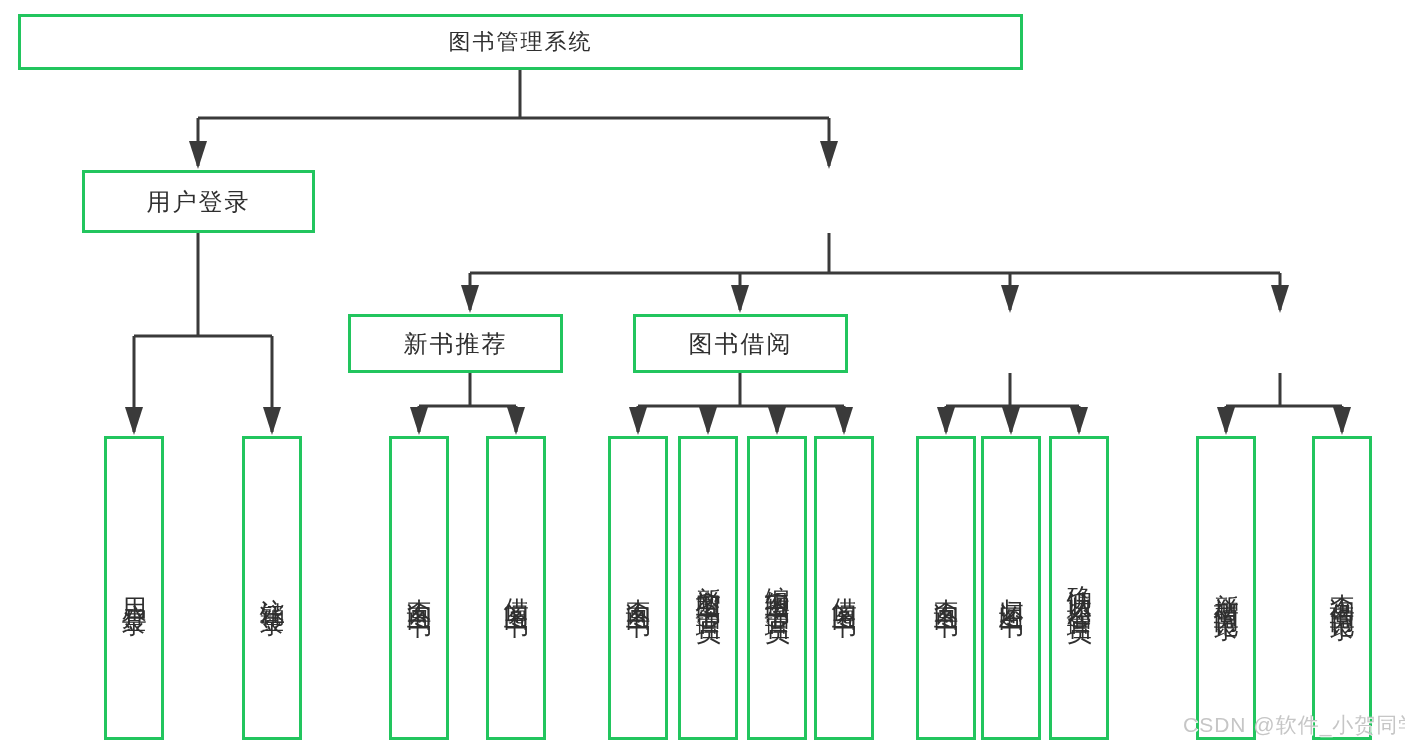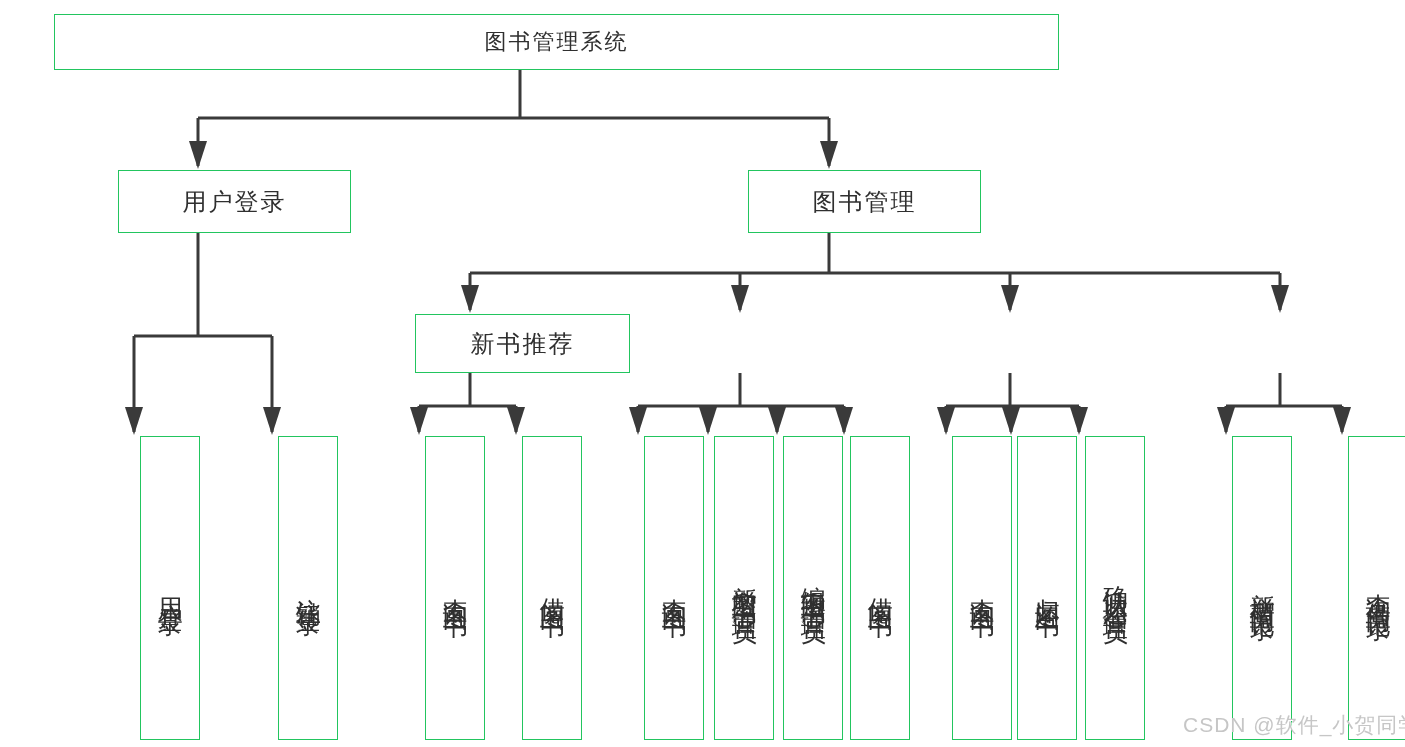--- a/index.html
+++ b/index.html
@@ -16,44 +16,43 @@
   }
   svg.connectors {
     position: absolute;
     left: 0; top: 0;
     width: 1405px; height: 747px;
     z-index: 1;
   }
   .node {
     position: absolute;
     background: #ffffff;
-    border: 1px solid #22c55e;
+    border: 3px solid #22c55e;
     display: flex;
     align-items: center;
     justify-content: center;
     color: #2f2f2f;
     z-index: 2;
-    margin-left: 36px;
   }
   .node.root  { left: 18px;  top: 14px;  width: 1005px; height: 56px; font-size: 22px; }
   .node.lvl2  { top: 170px;  width: 233px; height: 63px; font-size: 24px; }
   .node.lvl3  { top: 314px;  width: 215px; height: 59px; font-size: 24px; }
   .node.leaf  { top: 436px;  width: 60px;  height: 304px; }
   .node span  { letter-spacing: 2px; white-space: nowrap; }
   .node.leaf span {
     writing-mode: vertical-rl;
     text-orientation: mixed;
     font-size: 25px;
     letter-spacing: 5px;
     line-height: 1.1;
     white-space: normal;
   }
   .l2a { left: 82px; }
   .l2b { left: 712px; }
-  .l3a { left: 379px; }
+  .l3a { left: 348px; }
   .l3b { left: 633px; }
   .l3c { left: 903px; }
   .l3d { left: 1173px; }
   .f1  { left: 104px; }  .f2  { left: 242px; }
   .f3  { left: 389px; }  .f4  { left: 486px; }
   .f5  { left: 608px; }  .f6  { left: 678px; }
   .f7  { left: 747px; }  .f8  { left: 814px; }
   .f9  { left: 916px; }  .f10 { left: 981px; }
   .f11 { left: 1049px; } .f12 { left: 1196px; }
   .f13 { left: 1312px; }
@@ -113,26 +112,26 @@
     </g>
   </svg>
 
   <div class="node root">
     <span>图书管理系统</span>
   </div>
 
   <div class="node lvl2 l2a">
     <span>用户登录</span>
   </div>
-  <div class="node lvl2 l2b">
-    <span>图书管理</span>
-  </div>
 
   <div class="node lvl3 l3a">
     <span>新书推荐</span>
+  </div>
+  <div class="node lvl3 l3b">
+    <span>图书借阅</span>
   </div>
 
   <div class="node leaf f1">
     <span>用户登录</span>
   </div>
   <div class="node leaf f2">
     <span>注销登录</span>
   </div>
 
   <div class="node leaf f3">

